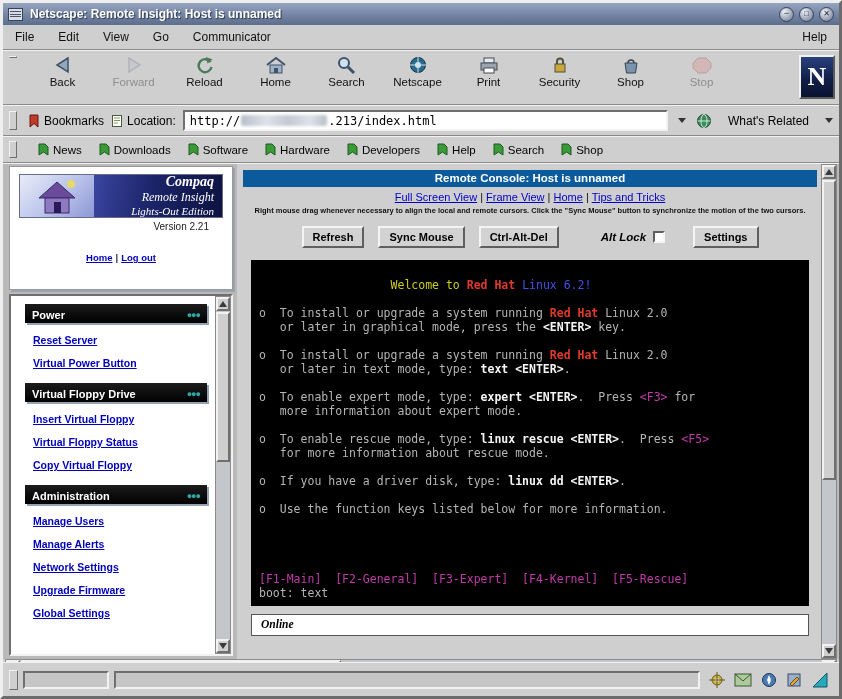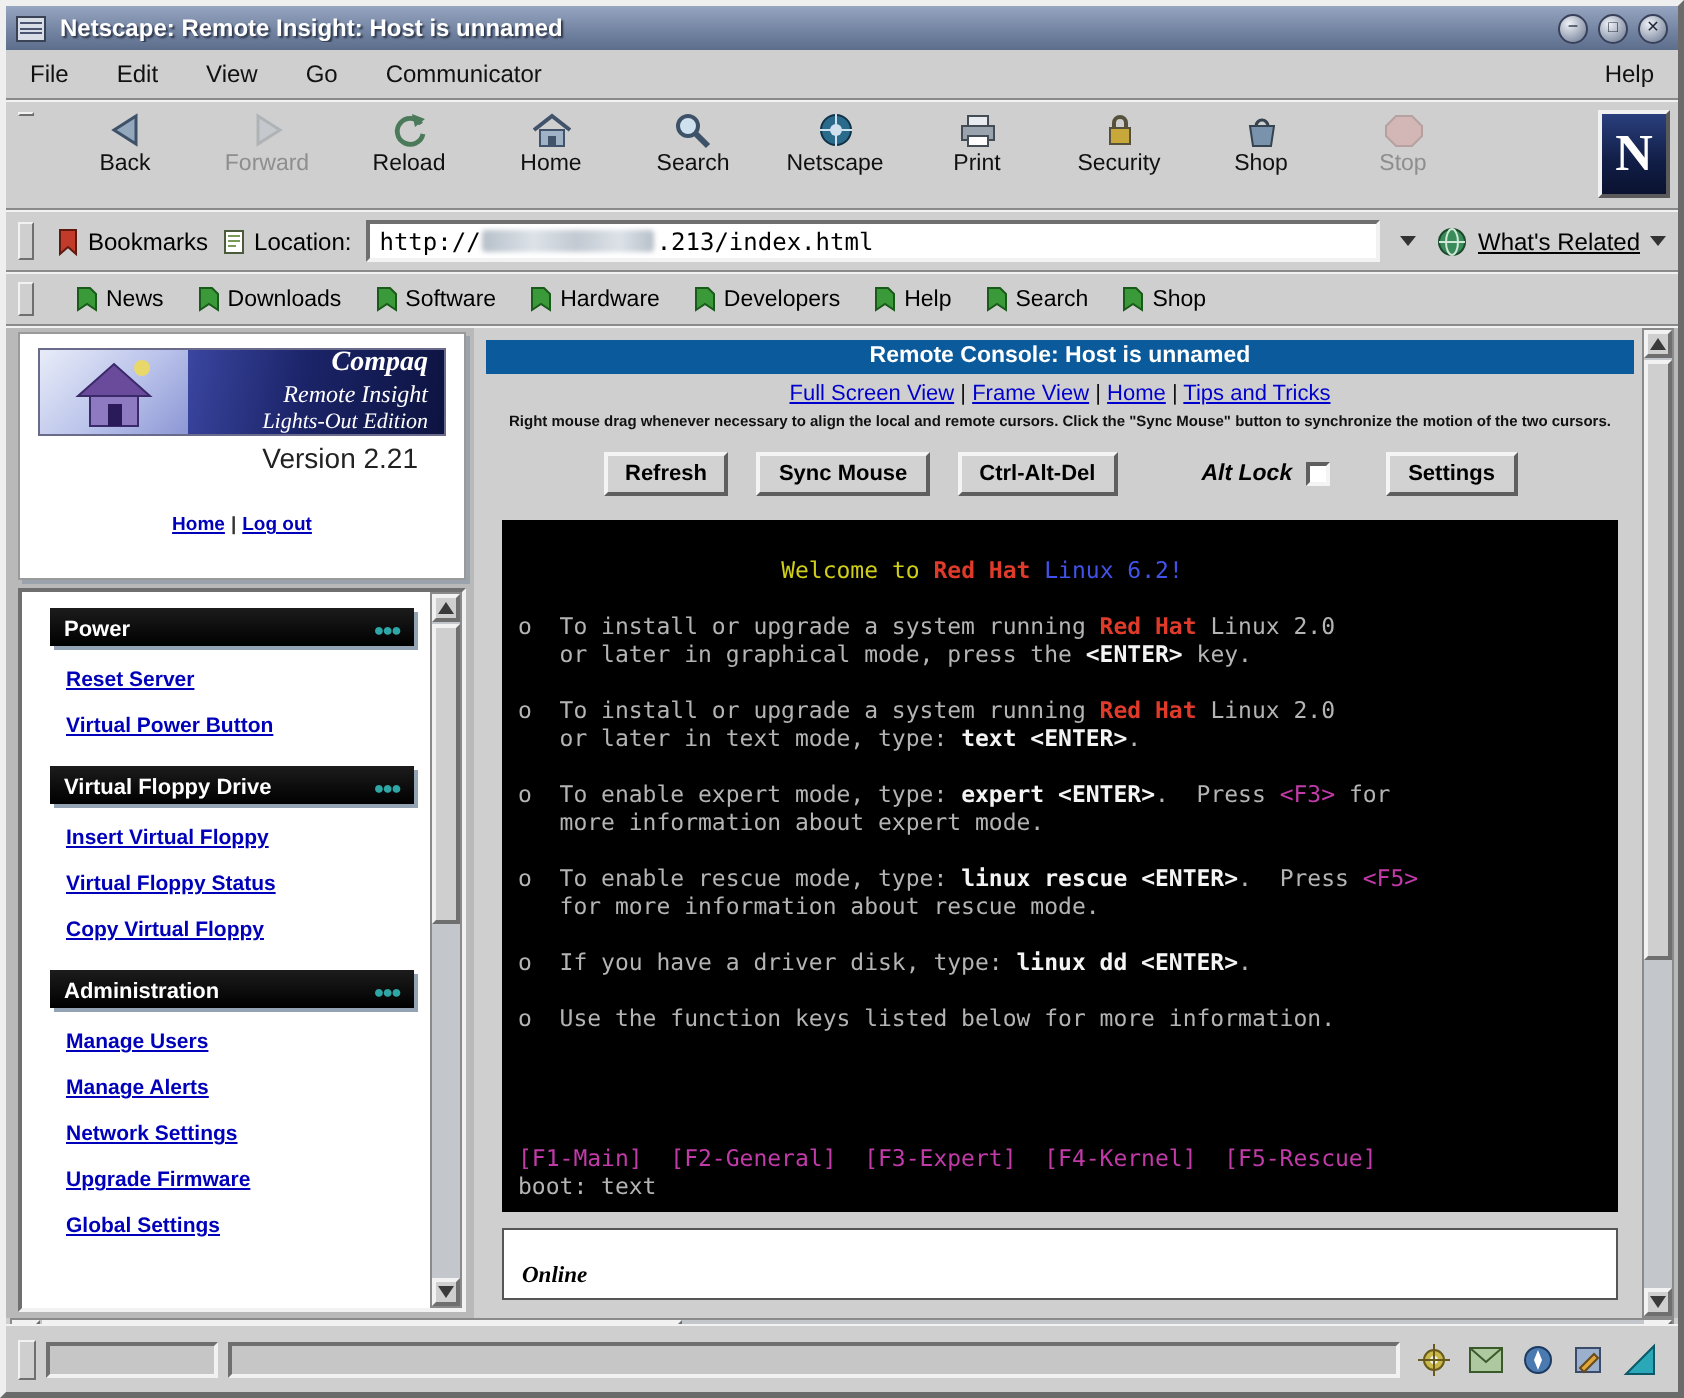--- a/index.html
+++ b/index.html
@@ -48,21 +48,21 @@
   
   .locationbar { height:29px; display:flex; align-items:center; gap:7px; padding:2px 6px 2px 6px; font-size:12px; }
   .lb-group { display:flex; align-items:center; gap:4px; cursor:default; white-space:nowrap; }
   .url-input { flex:1; height:21px; background:#fff; display:flex; align-items:center; gap:1px;
                border:2px solid; border-color:#6f6f6f #f2f2f2 #f2f2f2 #6f6f6f;
                font-family:"DejaVu Sans Mono",monospace; font-size:12px; padding:0 5px; overflow:hidden; }
   .url-masked { display:inline-block; width:86px; height:11px; border-radius:2px;
                 background:linear-gradient(90deg,#b6bfc9,#dde2e8 30%,#c2c9d2 55%,#dde2e8 80%,#b6bfc9);
                 filter:blur(1.4px); }
   .url-drop { width:14px; height:21px; display:flex; align-items:center; justify-content:center; }
-  .whats-related { display:flex; align-items:center; gap:5px; font-size:12px; white-space:nowrap; cursor:default;text-decoration:underline; }
+  .whats-related { display:flex; align-items:center; gap:16px; font-size:12px; white-space:nowrap; cursor:default; }
   .dd-arrow { width:0; height:0; border-left:4px solid transparent; border-right:4px solid transparent;
               border-top:5px solid #333; display:inline-block; }
 
   
   .personalbar { height:25px; display:flex; align-items:center; gap:17px; padding:0 6px; font-size:11.5px; }
   .pt-item { display:flex; align-items:center; gap:4px; cursor:default; }
 
   
   .content { position:relative; height:495px; background:#b9b9b9; overflow:hidden; }
 
@@ -72,21 +72,21 @@
   .brand-logo { display:flex; height:44px; border:1px solid #6a6a8a; }
   .brand-art { width:74px; background:linear-gradient(135deg,#e8ecf8 0%,#b9c2ea 55%,#8d97d4 100%);
                display:flex; align-items:center; justify-content:center; }
   .brand-text { flex:1; background:linear-gradient(100deg,#3a46a0 0%,#1b2468 45%,#0d1340 100%);
                 color:#fff; font-family:"Liberation Serif",serif; font-style:italic;
                 display:flex; flex-direction:column; align-items:flex-end; justify-content:center;
                 padding-right:8px; line-height:1.25; }
   .brand-name { font-size:14px; font-weight:bold; }
   .brand-product { font-size:12px; }
   .brand-edition { font-size:11px; }
-  .brand-version { font-size:14px; color:#222; text-align:right; padding:3px 14px 0 0; }
+  .brand-version { font-size:10px; color:#222; text-align:right; padding:3px 14px 0 0; }
   .brand-links { text-align:center; font-size:9.5px; font-weight:bold; margin-top:20px; }
   .brand-links a { color:var(--sidebar-link,#0000bb); }
   .brand-links .sep { color:#333; padding:0 3px; }
 
   .nav-panel { position:absolute; left:6px; top:130px; width:224px; height:362px; background:#fff;
                border:2px solid; border-color:#6f6f6f #f2f2f2 #f2f2f2 #6f6f6f; overflow:hidden; }
   .nav-inner { position:absolute; left:0; top:0; right:16px; bottom:0; padding:8px 8px 0 14px; }
   .sec-header { height:19px; background:linear-gradient(180deg,#1c1c1c,#000);
                 color:#fff; font-weight:bold; font-size:11px; padding:3px 7px 0;
                 display:flex; justify-content:space-between; align-items:center;
@@ -129,21 +129,21 @@
   .altlock-box { width:12px; height:12px; background:#fff;
                  border:2px solid; border-color:#5f5f5f #f4f4f4 #f4f4f4 #5f5f5f; }
   .settings-btn { margin-left:14px; }
 
   .console-screen { width:558px; height:346px; margin:12px auto 0; background:#000;
                     font-family:"DejaVu Sans Mono",monospace; font-size:11.5px; line-height:14px;
                     padding:4px 8px; overflow:hidden; cursor:default; }
   .cline { white-space:pre; height:14px; }
   .online-box { width:558px; height:22px; margin:8px auto 0; background:#fff; border:1px solid #555;
                 font-family:"Liberation Serif",serif; font-style:italic; font-weight:bold;
-                font-size:11.5px; padding:17px 9px; }
+                font-size:11.5px; padding:3px 9px; }
 
   
   .statusbar { position:absolute; left:0; bottom:0; width:100%; height:34px; background:#cfcfcf;
                border-top:1px solid #f2f2f2; display:flex; align-items:center; gap:5px; padding:4px 6px; }
   .sb-grip { width:9px; height:20px; border:1px solid; border-color:#f2f2f2 #6f6f6f #6f6f6f #f2f2f2; }
   .progress-box { width:86px; height:18px; background:#c6c6c6;
                   border:2px solid; border-color:#6f6f6f #f2f2f2 #f2f2f2 #6f6f6f; }
   .status-msg { flex:1; height:18px; background:#c6c6c6;
                 border:2px solid; border-color:#6f6f6f #f2f2f2 #f2f2f2 #6f6f6f; }
   .sb-icons { display:flex; align-items:center; gap:9px; padding:0 4px; }

